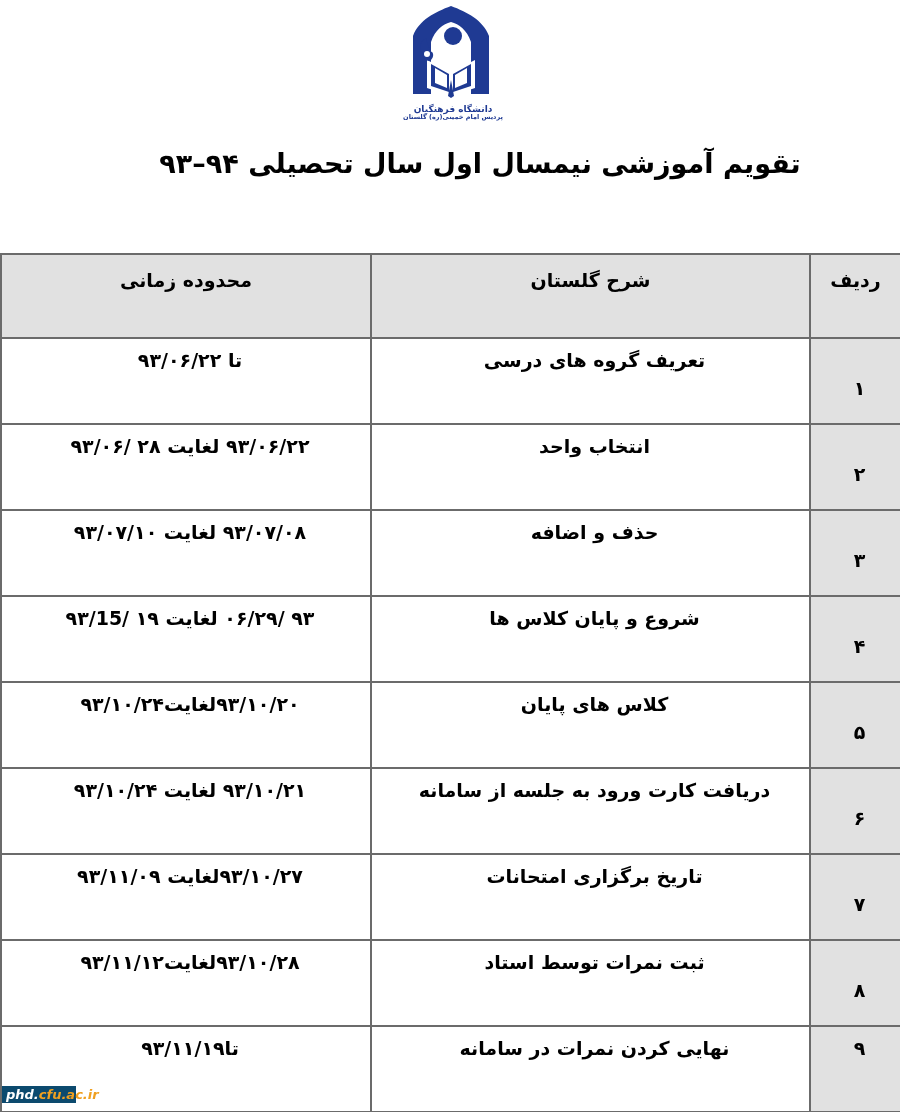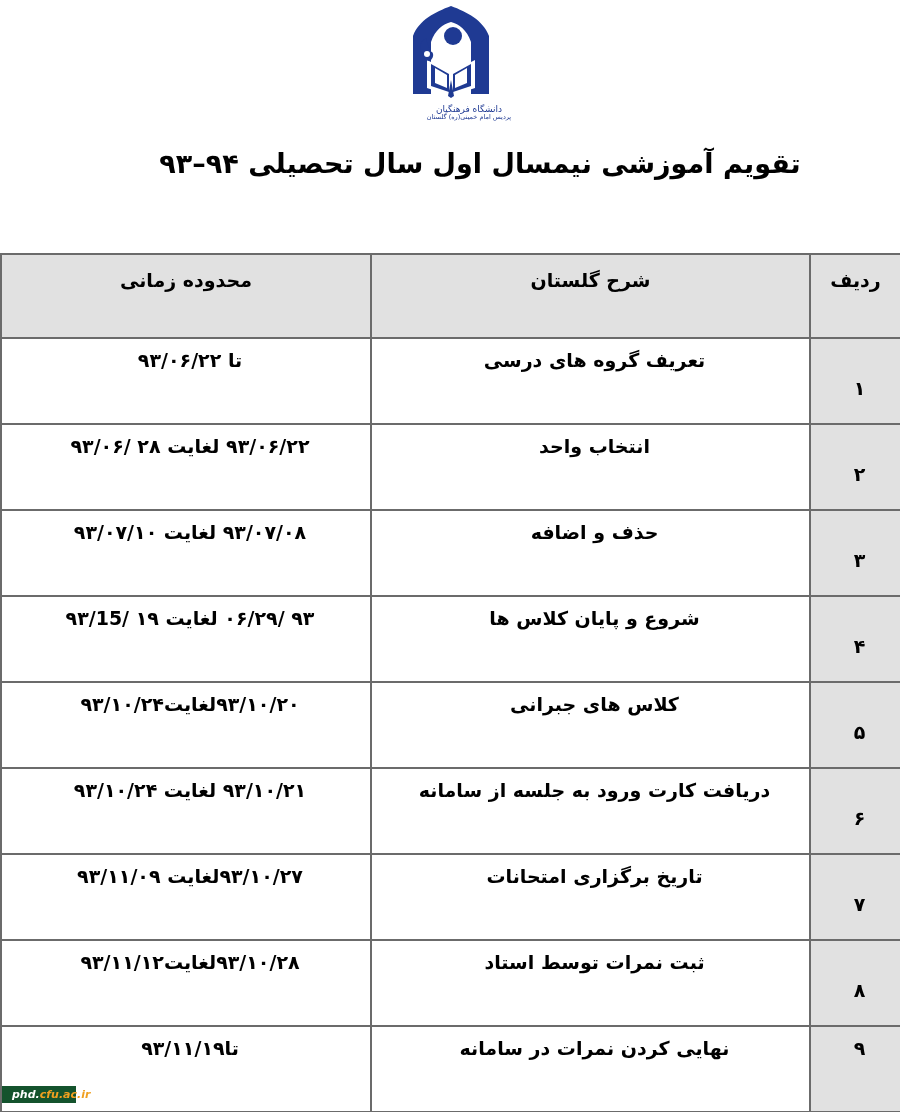--- a/index.html
+++ b/index.html
@@ -17,27 +17,27 @@
     }
     .logo {
       position: absolute;
       left: 405px;
       top: 2px;
       width: 92px;
       height: 96px;
     }
     .logo-caption {
       position: absolute;
-      left: 414px;
+      left: 398px;
       top: 104px;
       width: 110px;
       text-align: center;
       direction: rtl;
       color: #1f3a93;
-      font-weight: normal;
+      font-weight: bold;
       line-height: 1.15;
     }
     .logo-caption .l1 { font-size: 9px; display: block; }
     .logo-caption .l2 { font-size: 6.5px; display: block; }
 
     .title {
       position: absolute;
       left: 0;
       top: 148px;
       width: 960px;
@@ -93,27 +93,27 @@
       padding-top: 10px !important;
     }
     th.num-h { text-align: right; padding-right: 20px; }
 
     .watermark {
       position: absolute;
       left: 2px;
       top: 1086px;
       width: 74px;
       height: 17px;
-      background: #14532d;
+      background: #0c4a6e;
       font-family: "DejaVu Sans", sans-serif;
       font-style: italic;
       font-weight: bold;
-      font-size: 11px;
+      font-size: 13px;
       line-height: 17px;
-      padding-left: 10px;
+      padding-left: 4px;
       box-sizing: border-box;
       white-space: nowrap;
     }
     .watermark .wm-a { color: #ffffff; }
     .watermark .wm-b { color: #f0a020; }
   </style>
 </head>
 <body>
 
 <div class="logo">
@@ -171,21 +171,21 @@
       <td class="op">حذف و اضافه</td>
       <td class="time">۹۳/۰۷/۰۸  لغایت ۹۳/۰۷/۱۰</td>
     </tr>
     <tr>
       <td class="num">۴</td>
       <td class="op">شروع و پایان کلاس ها</td>
       <td class="time">۹۳ /۰۶/۲۹  لغایت ۱۹ /۹۳/15</td>
     </tr>
     <tr>
       <td class="num">۵</td>
-      <td class="op">کلاس های جبرانی</td>
+      <td class="op">کلاس های پایان</td>
       <td class="time">۹۳/۱۰/۲۰لغایت۹۳/۱۰/۲۴</td>
     </tr>
     <tr>
       <td class="num">۶</td>
       <td class="op">دریافت کارت ورود به جلسه از سامانه</td>
       <td class="time">۹۳/۱۰/۲۱ لغایت ۹۳/۱۰/۲۴</td>
     </tr>
     <tr>
       <td class="num">۷</td>
       <td class="op">تاریخ برگزاری امتحانات</td>

